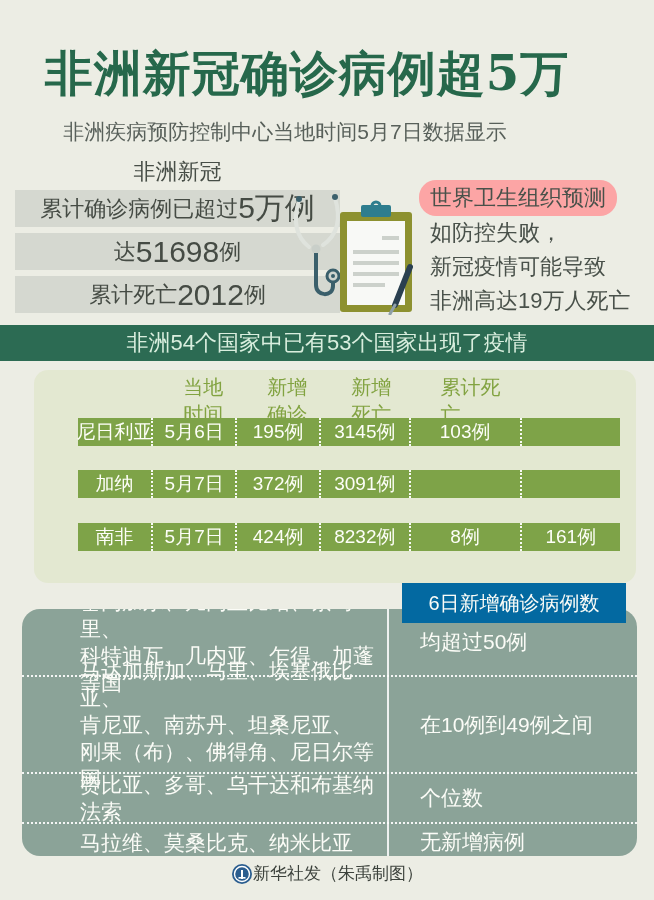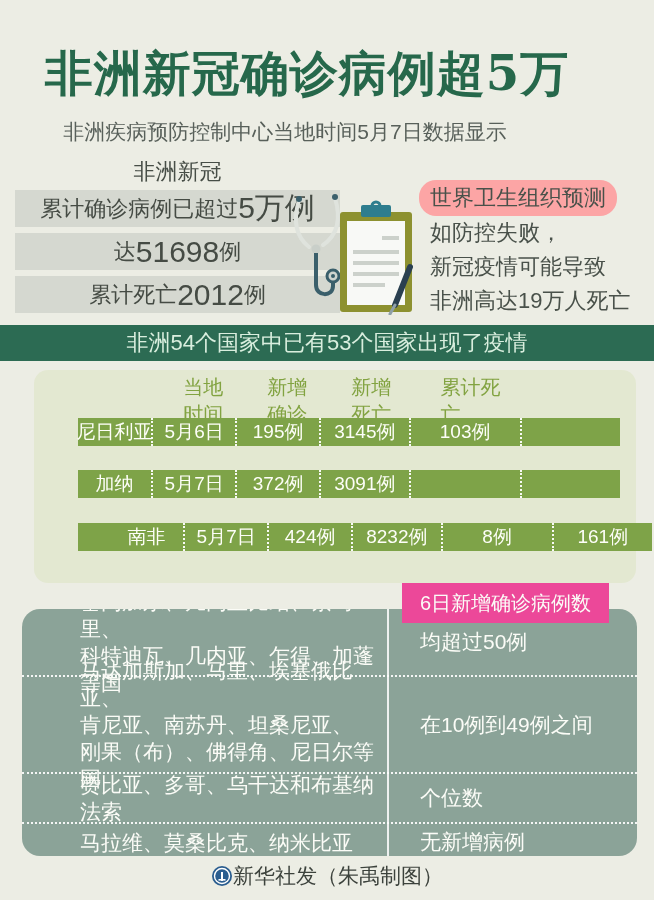--- a/index.html
+++ b/index.html
@@ -37,43 +37,43 @@
   .panel{position:absolute;left:34px;top:370px;width:602px;height:213px;
          background:#e3e8d1;border-radius:14px;}
   .tbl-grid{display:grid;grid-template-columns:13.5% 15.5% 15.5% 16.5% 20.5% 18.5%;}
   .tbl-head{position:absolute;left:78px;top:374px;width:542px;height:38px;
             color:#82a341;font-size:20px;}
   .tbl-head > div{display:flex;align-items:center;justify-content:center;margin-left:32px;}
   .tbl-row{position:absolute;left:78px;width:542px;height:28px;background:#7ea348;
            color:#fdfef8;font-size:19px;}
   .tbl-row > div{display:flex;align-items:center;justify-content:center;white-space:nowrap;}
   .tbl-row > div + div{border-left:2px dotted rgba(255,255,255,0.95);}
-  .row-1{top:418px;} .row-2{top:470px;} .row-3{top:523px;padding-left:32px;}
-
-  
-  .bd-label{position:absolute;left:402px;top:583px;width:207px;height:40px;background:#ec4899;
+  .row-1{top:418px;} .row-2{top:470px;} .row-3{top:523px;}
+
+  
+  .bd-label{position:absolute;left:402px;top:583px;width:224px;height:40px;background:#0369a1;
             display:flex;align-items:center;justify-content:center;
             color:#fbfcf7;font-size:20px;z-index:2;}
   .bd-block{position:absolute;left:22px;top:609px;width:615px;height:247px;background:#8ba398;
             border-radius:18px;overflow:hidden;}
   .bd-vline{position:absolute;left:365px;top:0;bottom:0;width:2px;background:rgba(255,255,255,0.85);}
   .bd-row{display:flex;width:100%;}
   .bd-row + .bd-row{border-top:2px dotted rgba(255,255,255,0.9);}
   .bd-r1{height:66px;} .bd-r2{height:95px;} .bd-r3{height:48px;} .bd-r4{height:36px;}
   .bd-left{width:365px;box-sizing:border-box;padding-left:58px;
            display:flex;flex-direction:column;justify-content:center;
            color:#fbfcf7;font-size:21px;line-height:27px;}
   .bd-right{flex:1;box-sizing:border-box;padding-left:33px;
             display:flex;align-items:center;
             color:#fbfcf7;font-size:21px;}
 
   
   .footer{position:absolute;left:0;top:862px;width:654px;display:flex;
           align-items:center;justify-content:center;gap:0;
-          color:#3c423c;font-size:21px;}
+          color:#3c423c;font-size:17px;}
 </style>
 </head>
 <body>
 
 <div class="stage">
 
   <div class="title">非洲新冠确诊病例超5万</div>
   <div class="subtitle">非洲疾病预防控制中心当地时间5月7日数据显示</div>
 
   <div class="summary-label">非洲新冠</div>

